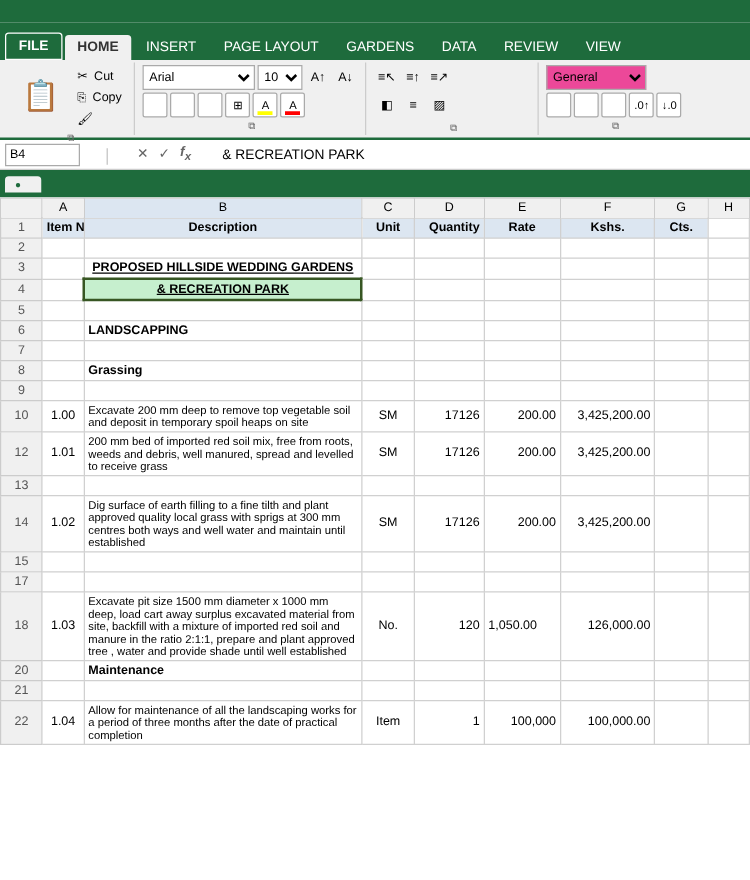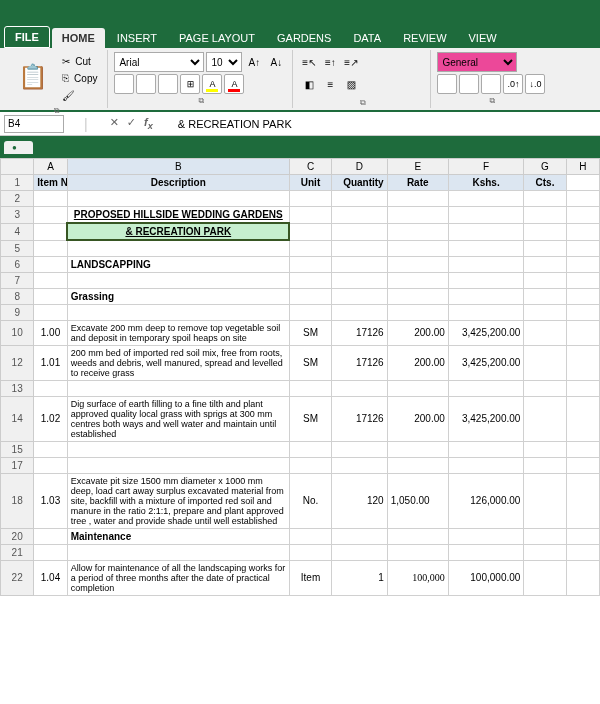--- a/index.html
+++ b/index.html
@@ -646,20 +646,20 @@
           <td style="text-align: right;"></td>
           <td></td>
           <td></td>
         </tr>
         <tr>
           <td class="row-num">22</td>
           <td style="text-align: center; font-size: 10px;">1.04</td>
           <td class="cell-wrap" style="white-space: normal; font-size: 9px;">Allow for maintenance of all the landscaping works for a period of three months after the date of practical completion</td>
           <td style="text-align: center;">Item</td>
           <td style="text-align: right;">1</td>
-          <td style="text-align: right; font-family: Liberation Serif, serif;">100,000</td>
+          <td style="text-align: right;">100,000</td>
           <td style="text-align: right;">100,000.00</td>
           <td></td>
           <td></td>
         </tr>
       </tbody>
   </table>
 </div>
 
 </body></html>

